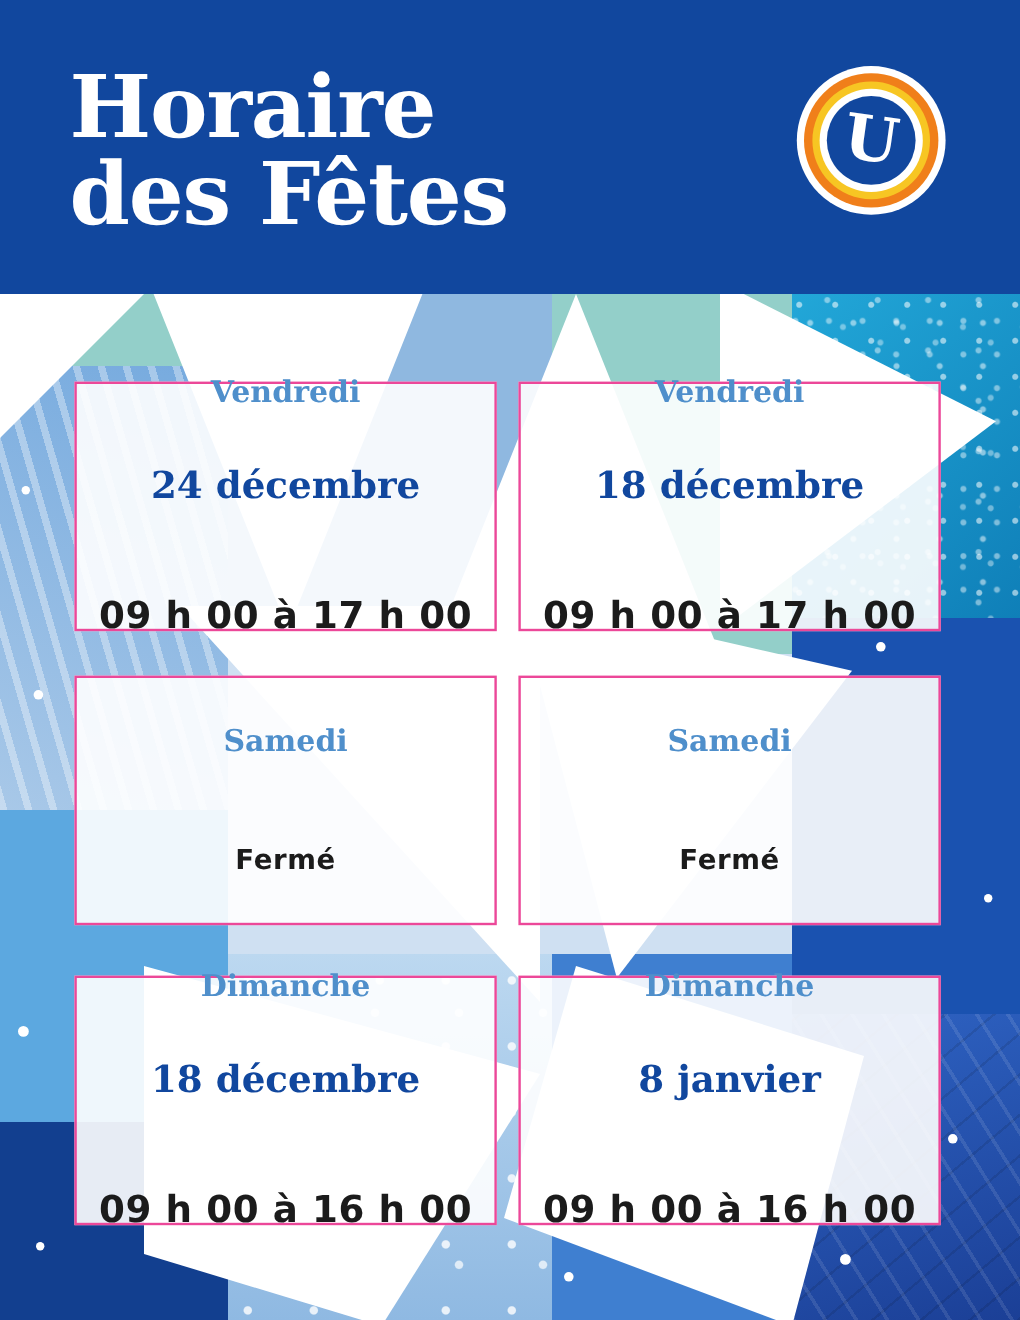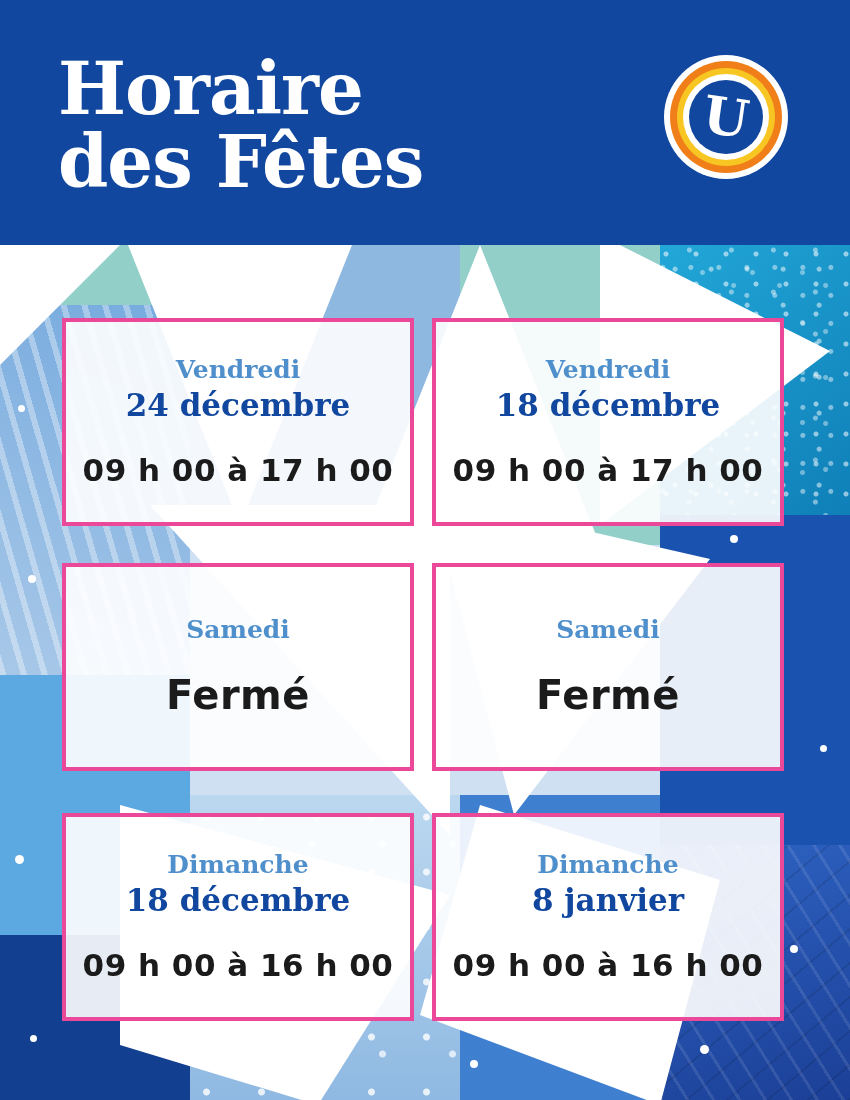--- a/index.html
+++ b/index.html
@@ -161,27 +161,28 @@
     position: absolute;
     left: 0;
     top: 245px;
     width: 850px;
     height: 855px;
     z-index: 3;
   }
   .card {
     position: absolute;
     background: rgba(255,255,255,0.90);
-    border: 4px solid #ec4899;
+    border: 2px solid #ec4899;
     box-sizing: border-box;
     text-align: center;
     display: flex;
     flex-direction: column;
     align-items: center;
     justify-content: center;
+    gap: 43px;
   }
   .card .day {
     font-family: "DejaVu Serif", serif;
     font-weight: bold;
     font-size: 25px;
     color: #4f8fcb;
     line-height: 1.15;
   }
   .card .date {
     font-family: "DejaVu Serif", serif;
@@ -197,21 +198,21 @@
   }
   .card .hours {
     font-family: "DejaVu Sans", sans-serif;
     font-weight: bold;
     font-size: 31px;
     color: #1b1b1b;
     margin-top: 28px;
     letter-spacing: 0.5px;
   }
   .card.closed .hours {
-    font-size: 40px;
+    font-size: 23px;
   }
 
   
   #card-0 { left: 62px;  top: 73px;  width: 352px; height: 208px; }
   #card-1 { left: 432px; top: 73px;  width: 352px; height: 208px; }
   #card-2 { left: 62px;  top: 318px; width: 352px; height: 208px; }
   #card-3 { left: 432px; top: 318px; width: 352px; height: 208px; }
   #card-4 { left: 62px;  top: 568px; width: 352px; height: 208px; }
   #card-5 { left: 432px; top: 568px; width: 352px; height: 208px; }
 </style>

